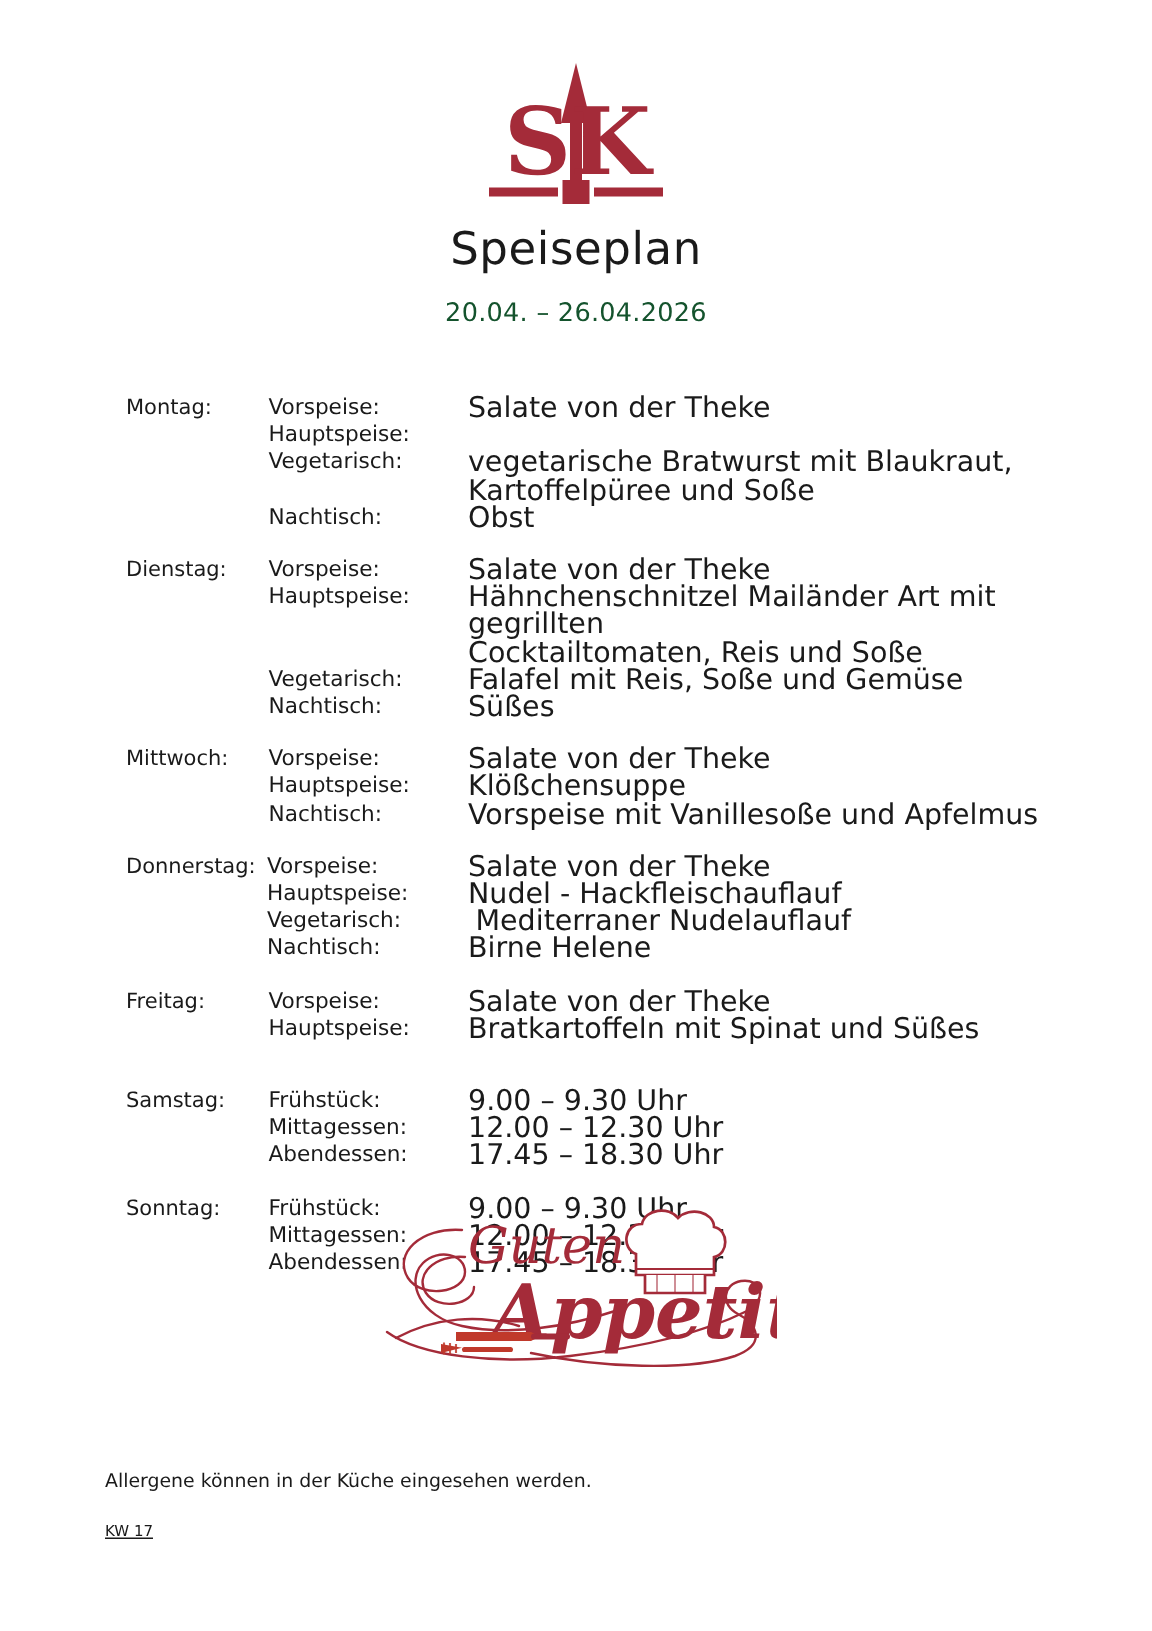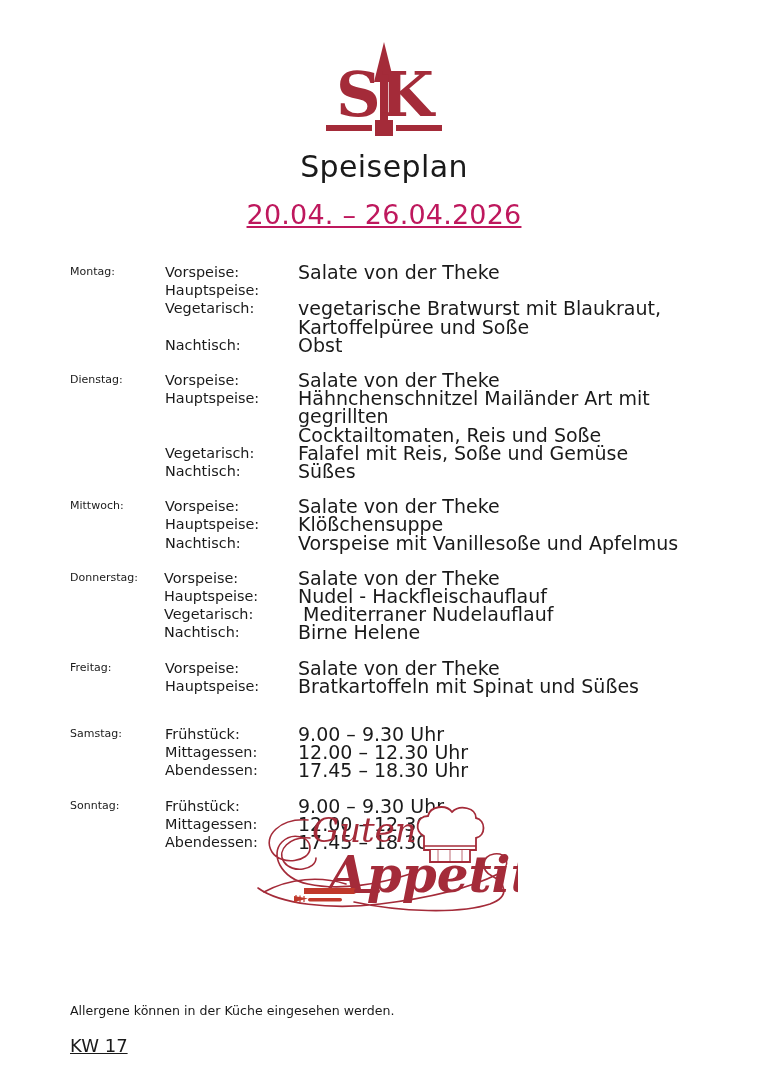--- a/index.html
+++ b/index.html
@@ -48,48 +48,48 @@
   }
   .doc-title {
     font-size: 30px;
     font-weight: 400;
     letter-spacing: 0.4px;
     color: #1a1a1a;
     line-height: 1.15;
   }
   .doc-dates {
     margin-top: 14px;
-    font-size: 27px;
+    font-size: 17px;
     font-weight: 400;
     letter-spacing: 0.2px;
-    color: #be185d;
-    text-decoration: underline;
+    color: #14532d;
   }
 
   
   .menu {
     position: absolute;
     top: 263px;
     left: 70px;
     width: 668px;
   }
   .day-block {
     display: flex;
     align-items: flex-start;
   }
   .day-block + .day-block { margin-top: 17px; }
   .day-block.gap-large { margin-top: 30px; }
 
   .day-name {
     flex: 0 0 auto;
     width: 95px;
-    font-size: 11px;
+    font-size: 14px;
     line-height: 18.2px;
     white-space: nowrap;
     color: #1a1a1a;
+    margin-left: 14px;
   }
   .day-name.wide { width: 95px; }
 
   .rows {
     flex: 1 1 auto;
     min-width: 0;
   }
   .row {
     display: flex;
     align-items: flex-start;
@@ -130,25 +130,24 @@
   .footer {
     position: absolute;
     left: 70px;
     top: 978px;
     width: 600px;
   }
   .footer-note {
     font-size: 12.6px;
     line-height: 17px;
     color: #1a1a1a;
-    margin-top: 24px;
   }
   .footer-kw {
     margin-top: 18px;
-    font-size: 18px;
+    font-size: 10px;
     line-height: 18px;
     color: #1a1a1a;
     text-decoration: underline;
   }
 </style>
 </head>
 <body>
 
 <div class="page">
 

